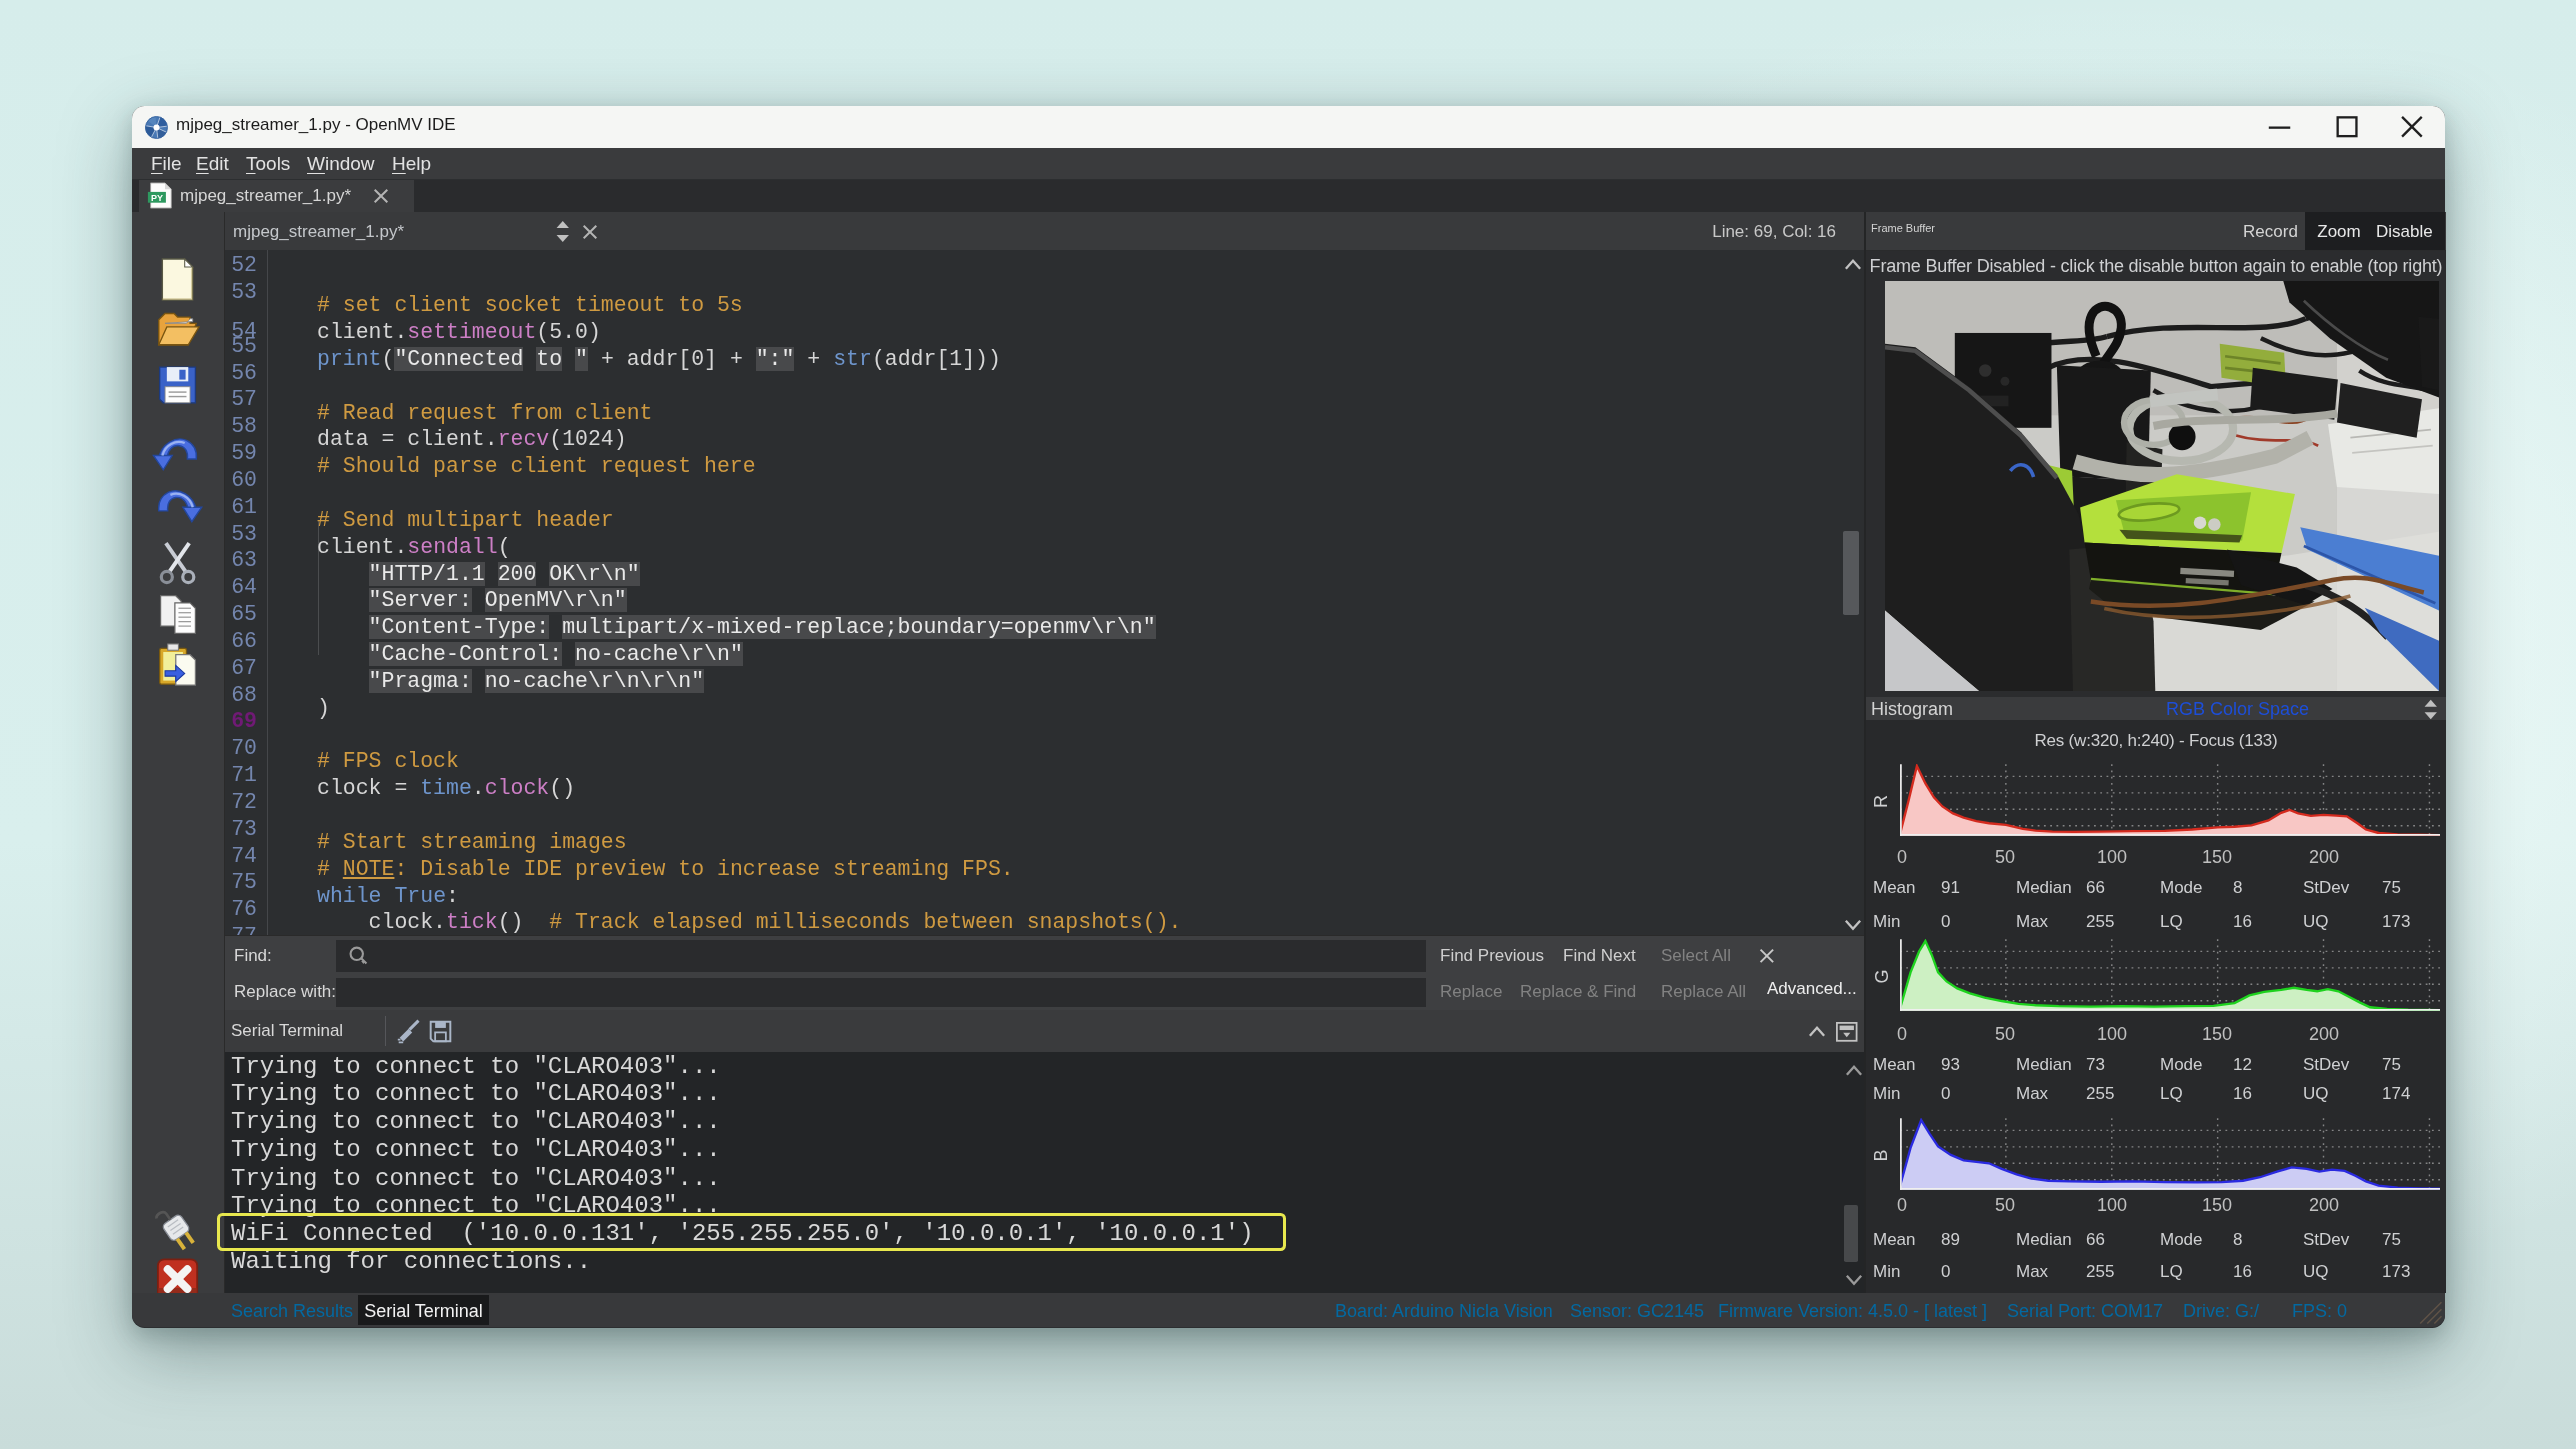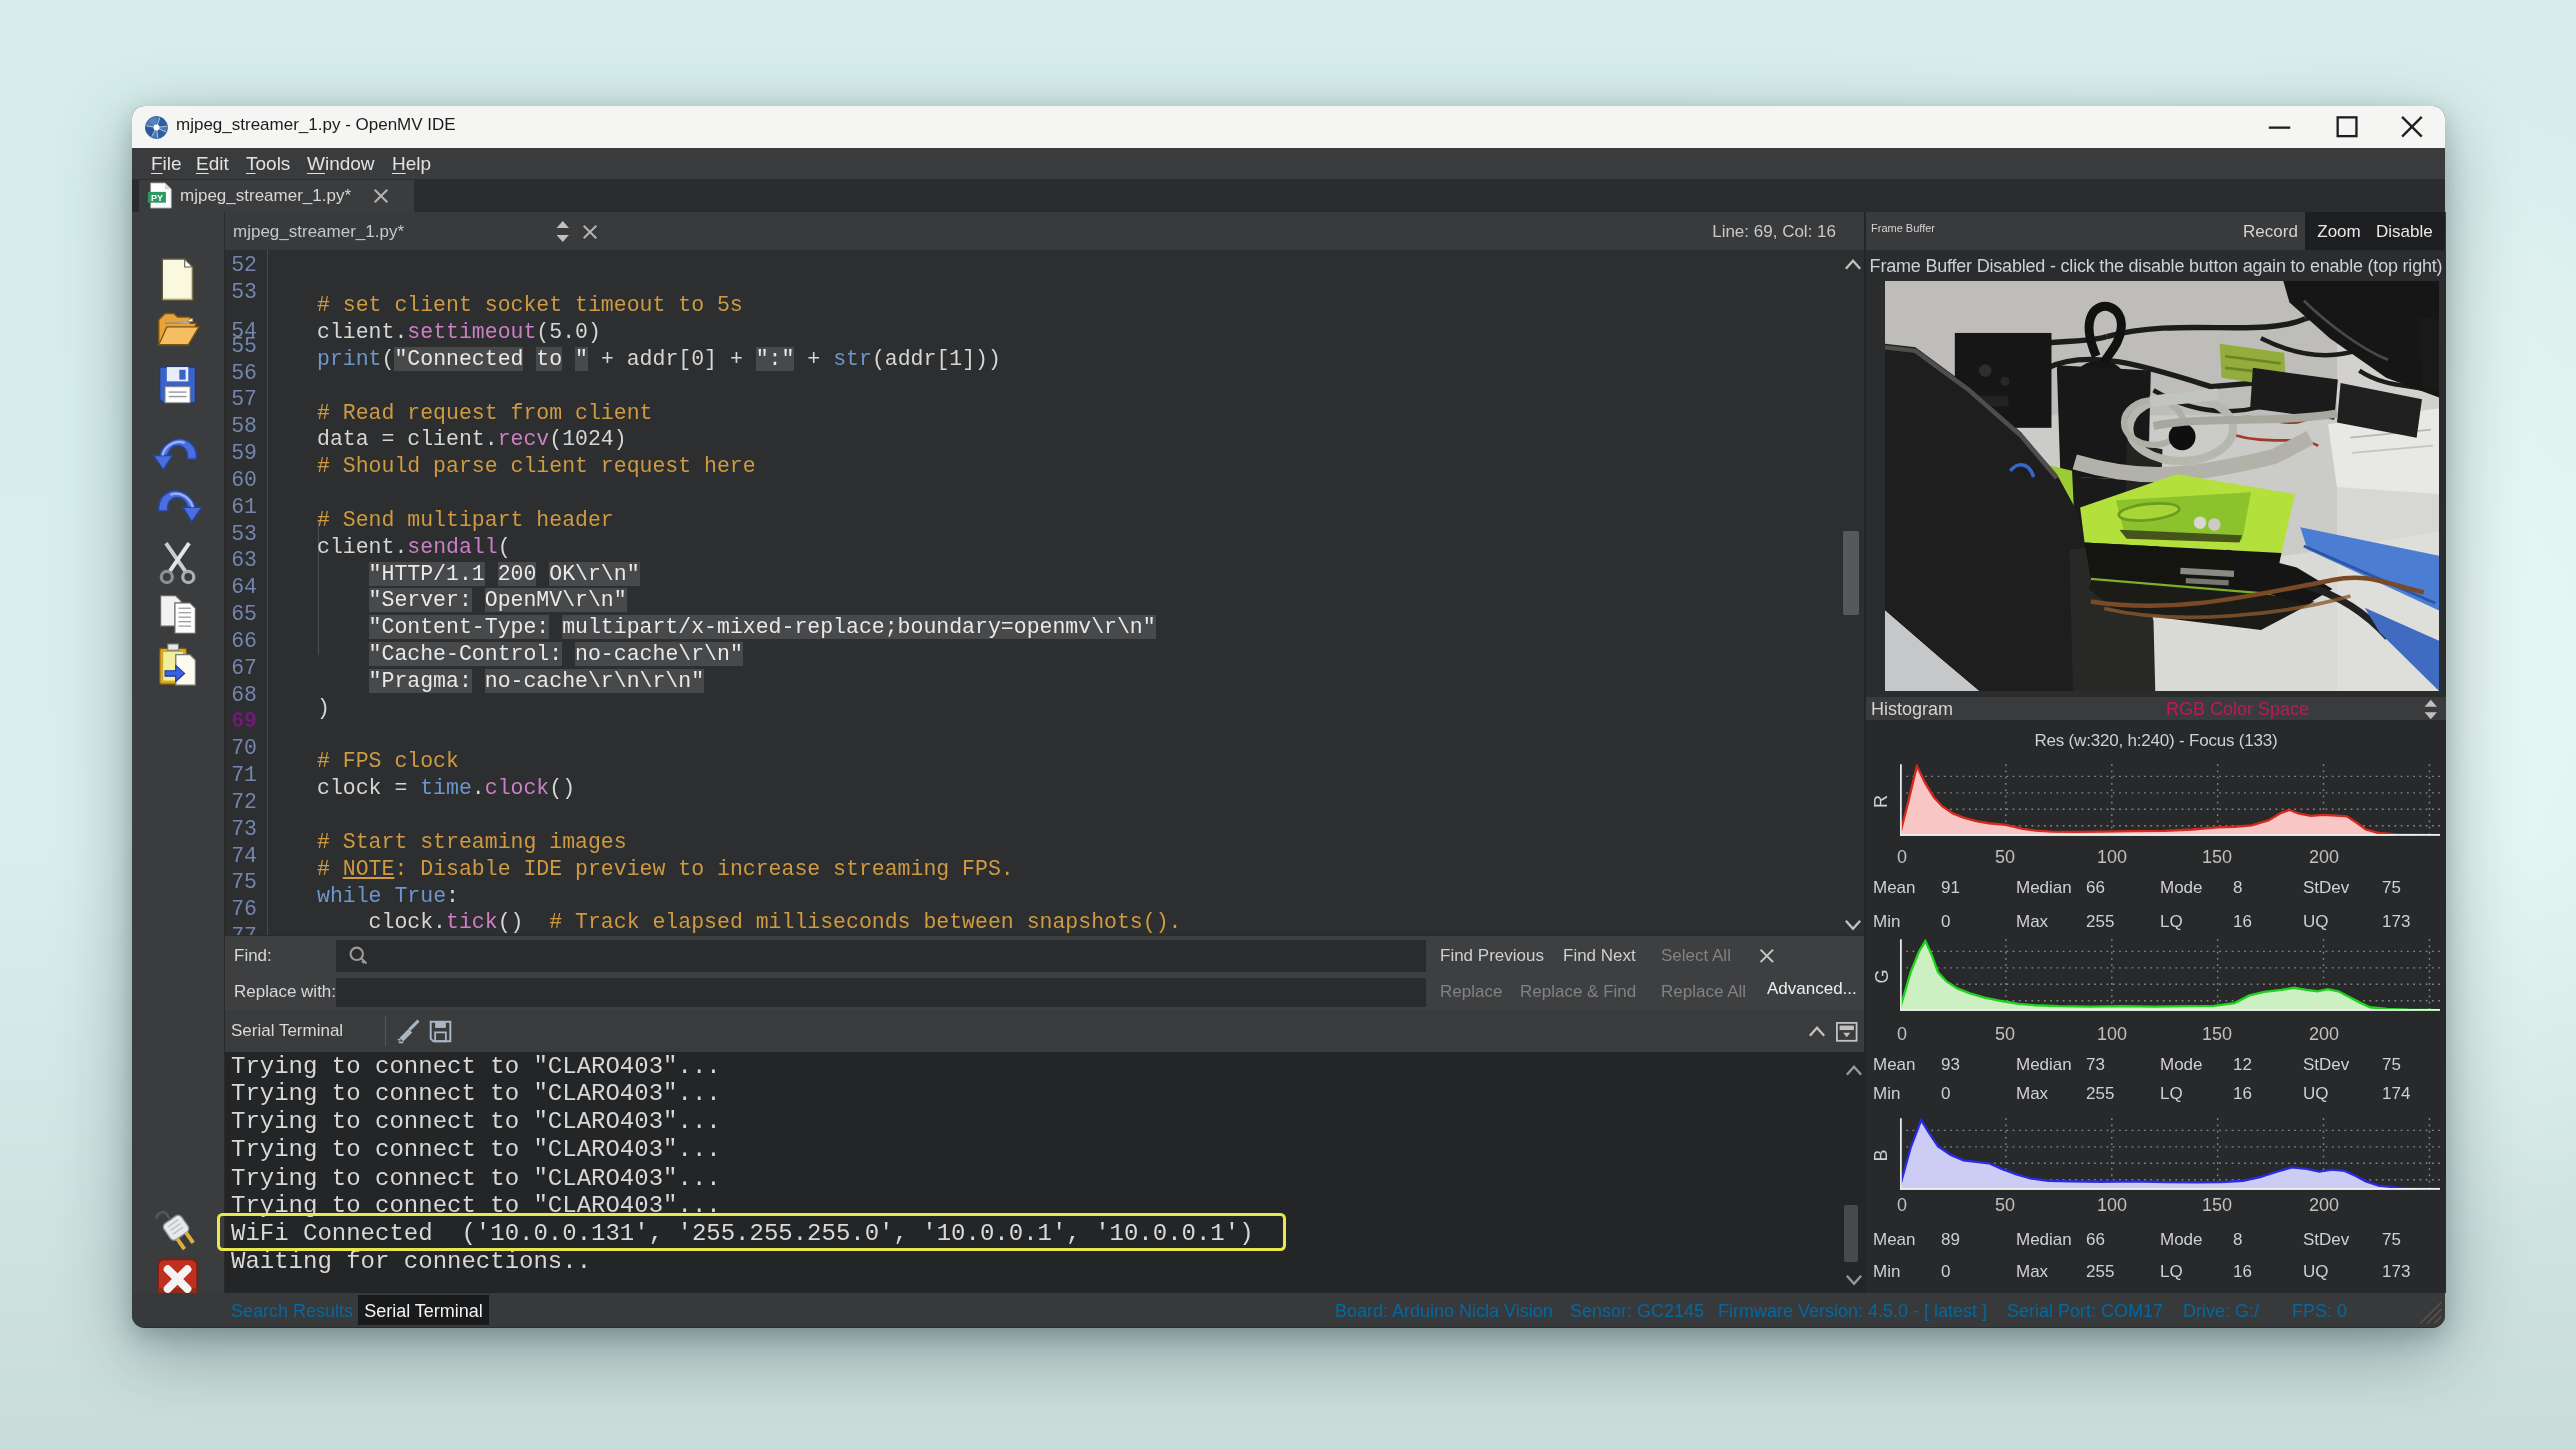--- a/index.html
+++ b/index.html
@@ -397,21 +397,21 @@
  <polygon points="536,365 619,402 619,458 553,393" fill="#3f6bc0"></polygon>
  <line x1="468" y1="296" x2="615" y2="360" stroke="#2c55a8" stroke-width="3"></line>
 
  <path d="M230,358 C320,372 399,354 500,334 C540,326 560,338 602,348" stroke="#7a4a26" stroke-width="5" fill="none"></path>
  <path d="M245,366 C330,386 450,372 520,352" stroke="#8a5a30" stroke-width="4" fill="none" opacity=".8"></path>
  <path d="M140,212 C150,200 162,205 166,219" stroke="#3a66c8" stroke-width="4" fill="none"></path>
 </svg>
 <div id="histhead"></div>
 <div id="histarea"></div>
 <div class="abs" style="left:1871px;top:699px;font-size:18px;color:#d4d4d4">Histogram</div>
-<div class="abs" style="left:2130px;top:699px;width:215px;text-align:center;font-size:18px;color:#be185d">RGB Color Space</div>
+<div class="abs" style="left:2130px;top:699px;width:215px;text-align:center;font-size:18px;color:#1d4ed8">RGB Color Space</div>
 <svg class="abs" style="left:2420px;top:698px" width="21.5" height="23" viewBox="0 0 24 26">
  <path d="M12,2 L19,10 L5,10 Z" fill="#c0c0c0"></path>
     <path d="M12,24 L19,16 L5,16 Z" fill="#c0c0c0"></path>
 </svg>
 <div class="abs" style="left:1866px;top:731px;width:580px;text-align:center;font-size:17px;letter-spacing:-0.2px;color:#cfd0d2">Res (w:320, h:240) - Focus (133)</div>
 
 <div class="rgb" style="left:1875px;top:791px">R</div>
 <svg class="abs" style="left:1900px;top:764px" width="540" height="72" viewBox="0 0 604 80">
  <g stroke="#cfcfcf" stroke-width="1.6" stroke-dasharray="2 5" opacity=".55">
   <line x1="0" y1="13.6" x2="604" y2="13.6"></line>

